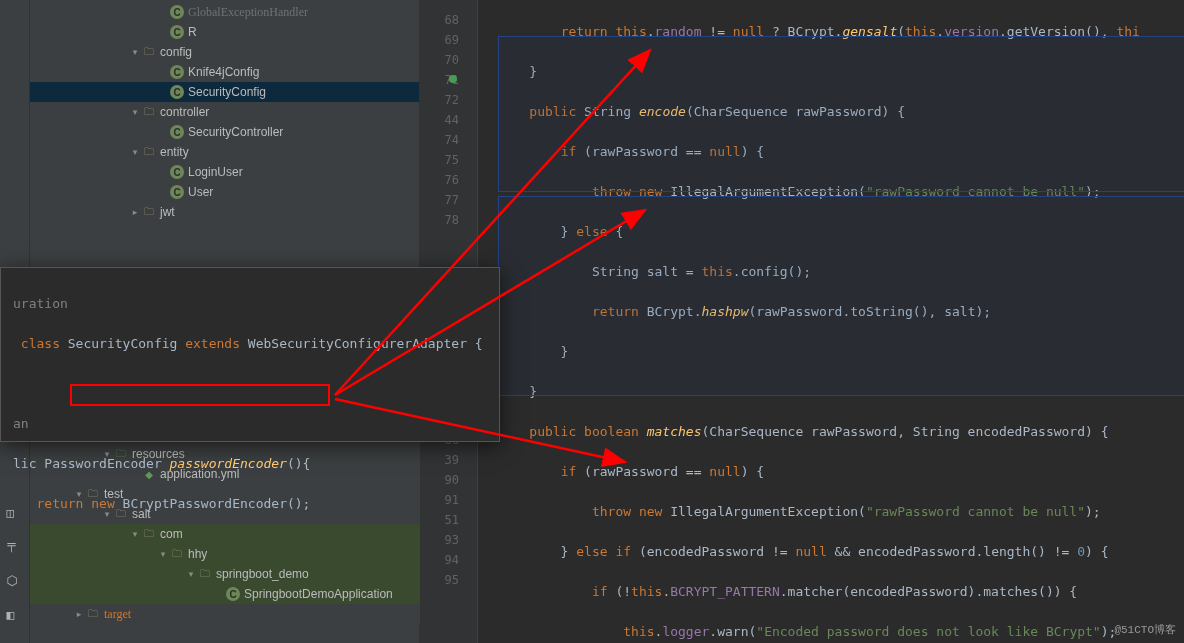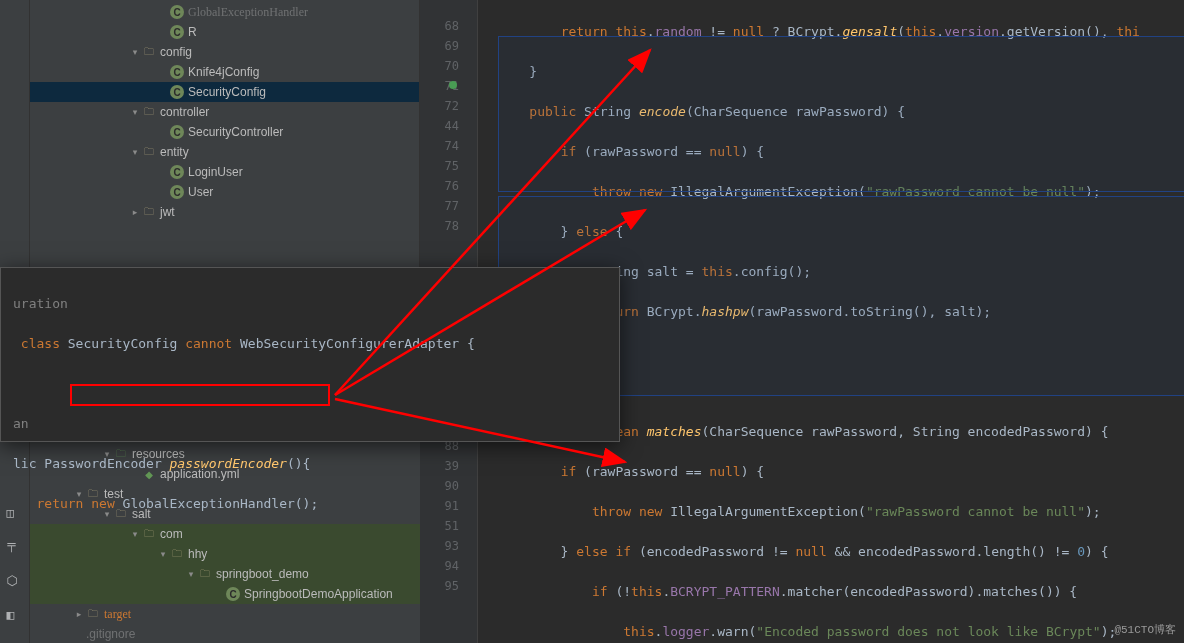--- a/index.html
+++ b/index.html
@@ -12,33 +12,33 @@
 .tree-row { display:flex; align-items:center; height:20px; padding-left:0; white-space:nowrap; font-family:'Segoe UI',sans-serif; font-size:12px; color:#bbbbbb; cursor:pointer; }
 .tree-row.sel { background:#0d293e; }
 .tog { width:14px; text-align:center; color:#8a8a8a; font-size:9px; }
 .ind { display:inline-block; }
 .fic { width:14px; height:14px; margin-right:4px; display:inline-flex; align-items:center; justify-content:center; font-size:10px; }
 .fic.fold { color:#b0a47e; }
 .fic.fold-g { color:#629755; }
 .fic.cls { width:14px; height:14px; border-radius:50%; background:#6e8759; color:#2b2b2b; font-weight:bold; font-size:10px; }
 .fic.yml { color:#629755; }
 .code-pane { flex:1; background:#2b2b2b; display:flex; position:relative; }
-.gutter { width:58px; background:#313335; border-right:1px solid #404040; text-align:right; padding-right:18px; color:#606366; font-size:12px; line-height:20px; padding-top:16px; position:relative; }
+.gutter { width:58px; background:#313335; border-right:1px solid #404040; text-align:right; padding-right:18px; color:#606366; font-size:12px; line-height:20px; padding-top:10px; position:relative; }
 .gline { height:20px; position:relative; }
 .gmark { position:absolute; right:2px; top:5px; width:8px; height:8px; border-radius:50%; background:#499c54; }
 .code { flex:1; padding:2px 0 0 20px; line-height:20px; white-space:pre; overflow:hidden; }
 .cline { height:20px; }
 .kw { color:#cc7832; }
 .str { color:#6a8759; }
 .num { color:#6897bb; }
 .mth { color:#ffc66d; font-style:italic; }
 .fld { color:#9876aa; }
 .cmt { color:#808080; }
 .hlbox { position:absolute; border:1px solid #214283; background:rgba(33,66,131,0.1); pointer-events:none; }
-.overlay { position:absolute; left:0; top:267px; width:620px; height:175px; background:#2b2b2b; border:1px solid #555; box-shadow:0 4px 20px rgba(0,0,0,0.6); z-index:20; }
+.overlay { position:absolute; left:0; top:267px; width:500px; height:175px; background:#2b2b2b; border:1px solid #555; box-shadow:0 4px 20px rgba(0,0,0,0.6); z-index:20; }
 .overlay .code { padding:6px 12px; }
 .redbox { position:absolute; border:2px solid #ff0000; pointer-events:none; z-index:22; }
 svg.arrows { position:absolute; left:0; top:0; width:1184px; height:643px; pointer-events:none; z-index:25; }
 .watermark { position:absolute; right:8px; bottom:6px; color:#999; font-size:11px; font-family:Liberation Mono, monospace; z-index:30; }
 .tree-pane2 { position:absolute; left:30px; top:442px; width:390px; background:#3c3f41; z-index:5; }
 </style>
 </head>
 <body>
 
 <div class="container">
@@ -237,36 +237,31 @@
         <span class="tog"></span>
         <span class="fic cls">C</span>
         <span>SpringbootDemoApplication</span>
       </div>
       <div class="tree-row">
         <span class="ind" style="width: 42px;"></span>
         <span class="tog">▸</span>
         <span class="fic fold">🗀</span>
         <span style="color: rgb(204, 120, 50); font-family: Liberation Serif, serif;">target</span>
       </div>
-      <div class="tree-row">
-        <span class="ind" style="width: 42px;"></span>
-        <span class="tog"></span>
-        <span style="opacity: 0.4;">.gitignore</span>
-      </div>
     </div>
 </div>
 
 <div class="overlay">
   <div class="code">
 <div class="cline"><span class="cmt">uration</span></div>
-<div class="cline"> <span class="kw">class</span> <span>SecurityConfig</span> <span class="kw">cannot</span> <span>WebSecurityConfigurerAdapter {</span></div>
+<div class="cline"> <span class="kw">class</span> <span>SecurityConfig</span> <span class="kw">extends</span> <span>WebSecurityConfigurerAdapter {</span></div>
 <div class="cline">&nbsp;</div>
 <div class="cline"><span class="cmt">an</span></div>
 <div class="cline"><span>lic </span><span>PasswordEncoder </span><span class="mth">passwordEncoder</span><span>(){</span></div>
-<div class="cline">   <span class="kw">return</span> <span class="kw">new</span> <span>GlobalExceptionHandler();</span></div>
+<div class="cline">   <span class="kw">return</span> <span class="kw">new</span> <span>BCryptPasswordEncoder();</span></div>
   </div>
 </div>
 
 <div class="redbox" style="left:70px;top:384px;width:260px;height:22px;"></div>
 
 <svg class="arrows">
   <defs>
       <marker id="ah" markerWidth="10" markerHeight="8" refX="9" refY="4" orient="auto">
         <polygon points="0 0, 10 4, 0 8" fill="#ff0000"></polygon>
       </marker>

